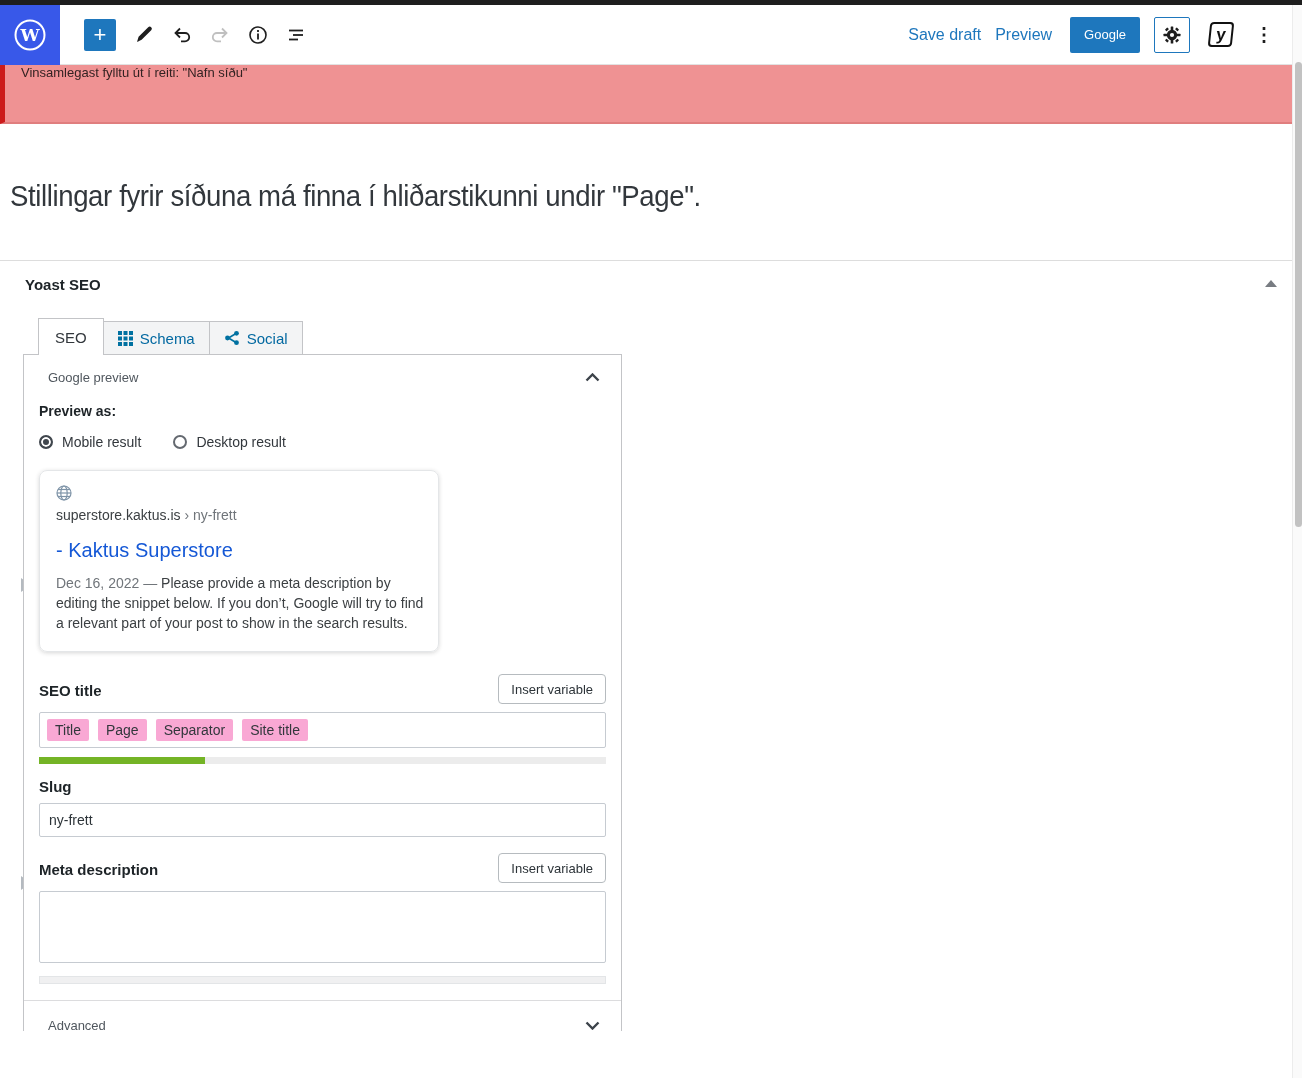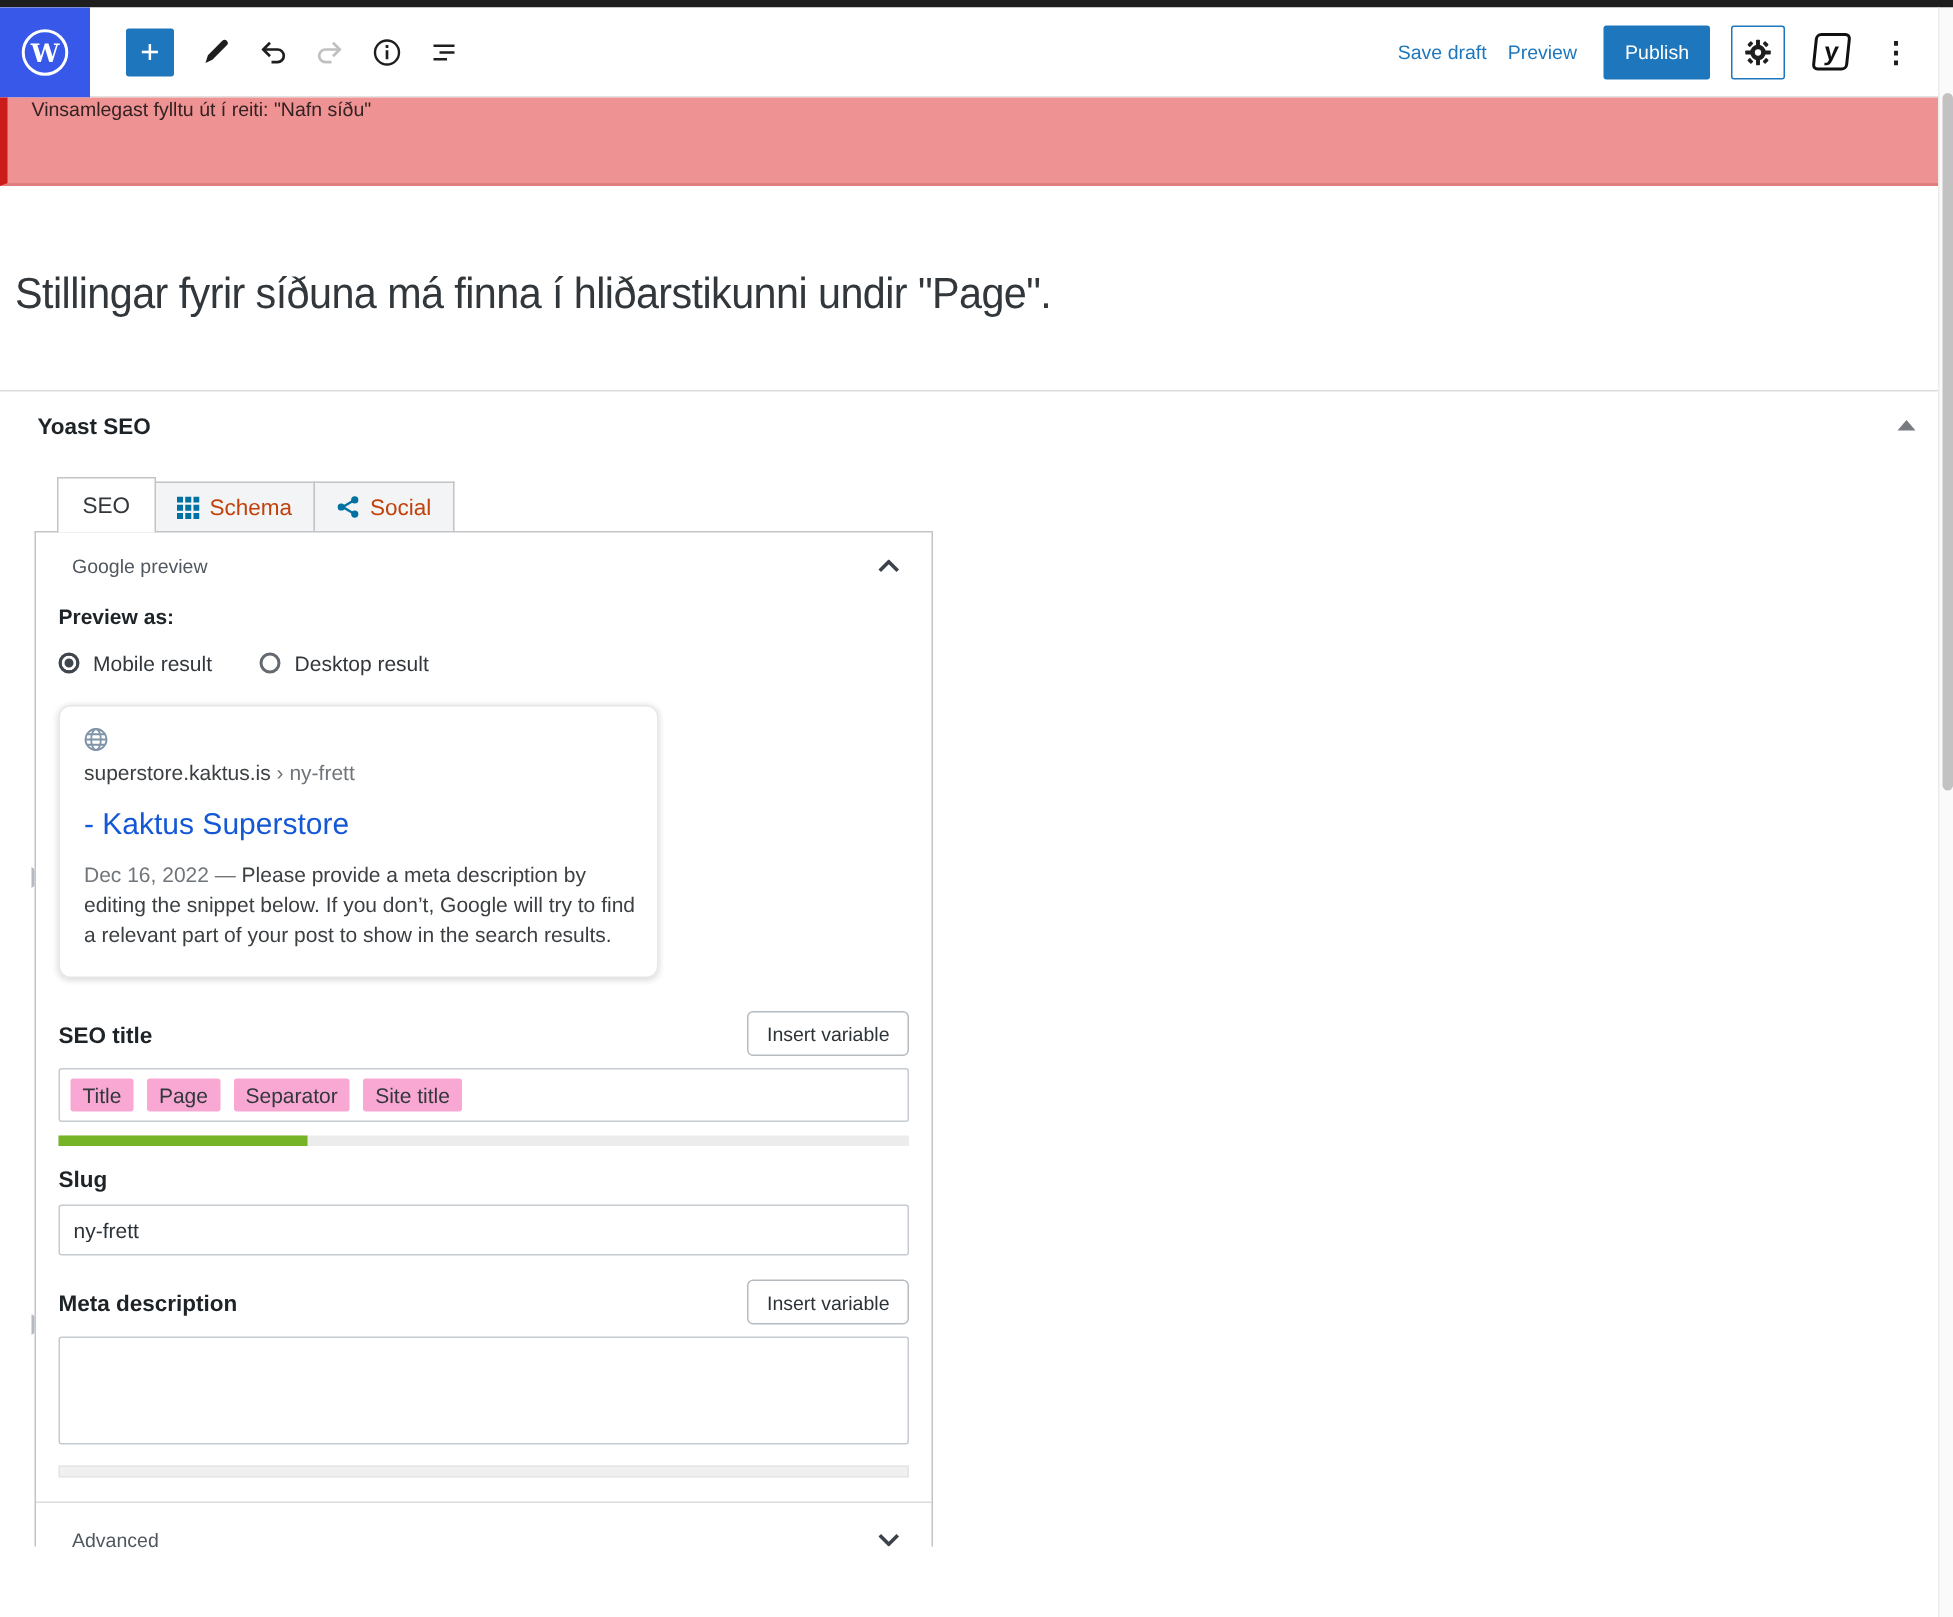--- a/index.html
+++ b/index.html
@@ -13,21 +13,21 @@
   
   .header { position:absolute; left:0; top:5px; width:1292px; height:60px; background:#fff;
             border-bottom:1px solid #e2e2e2; display:flex; align-items:center; }
   .wp-logo { width:60px; height:60px; background:#3858e9; display:flex; align-items:center; justify-content:center; flex:0 0 60px; cursor:pointer; }
   .tools { display:flex; align-items:center; gap:2px; margin-left:24px; }
   .icon-btn { width:36px; height:36px; border:none; background:transparent; display:flex; align-items:center; justify-content:center; cursor:pointer; }
   .add-btn { width:32px; height:32px; margin-right:8px; border:none; border-radius:2px; background:#1e77bd; color:#fff;
              font-size:22px; line-height:1; display:flex; align-items:center; justify-content:center; cursor:pointer; }
   .hspacer { flex:1; }
   .hdr-right { display:flex; align-items:center; gap:14px; padding-right:16px; }
-  .hdr-link { color:#1e77bd; font-size:13px; text-decoration:none; background:none; border:none; cursor:pointer; font-family:inherit; }
+  .hdr-link { color:#1e77bd; font-size:16px; text-decoration:none; background:none; border:none; cursor:pointer; font-family:inherit; }
   .publish-btn { background:#1e77bd; color:#fff; border:none; border-radius:2px; height:36px; padding:0 14px;
                  font-size:13px; font-family:inherit; cursor:pointer; margin-left:4px; }
   .gear-btn { width:36px; height:36px; border:1.5px solid #1e77bd; border-radius:2px; background:#fff;
               display:flex; align-items:center; justify-content:center; cursor:pointer; }
   .yoast-btn { width:34px; height:36px; border:none; background:transparent; display:flex; align-items:center; justify-content:center; cursor:pointer; }
   .yoast-glyph { width:24px; height:25px; border:2.5px solid #111; border-radius:4px; transform:skewX(-6deg);
                  display:flex; align-items:center; justify-content:center; font-weight:bold; font-size:17px; color:#111; }
   .kebab-btn { width:24px; height:36px; border:none; background:transparent; font-size:19px; font-weight:bold; color:#1e1e1e; cursor:pointer; }
 
   
@@ -44,21 +44,21 @@
 
   
   .mb-title { position:absolute; left:25px; top:276px; font-size:15px; font-weight:bold; color:#1d2327; }
   .mb-toggle { position:absolute; left:1256px; top:270px; width:30px; height:26px; background:transparent; border:none; cursor:pointer;
                display:flex; align-items:center; justify-content:center; }
   .tri-up { width:0; height:0; border-left:6px solid transparent; border-right:6px solid transparent; border-bottom:7px solid #787c82; }
 
   
   .tabs { position:absolute; left:38px; top:318px; display:flex; align-items:flex-end; z-index:3; }
   .tab { height:33px; background:#f3f4f5; border:1px solid #c3c4c7; border-bottom:none; margin-left:-1px;
-         display:flex; align-items:center; gap:7px; padding:0 14px; font-size:15px; color:#c2410c; cursor:pointer; font-family:inherit; }
+         display:flex; align-items:center; gap:7px; padding:0 14px; font-size:15px; color:#0369a1; cursor:pointer; font-family:inherit; }
   .tab-active { height:37px; background:#fff; border:1px solid #c3c4c7; border-bottom:none; margin-left:0; margin-bottom:-1px;
                 display:flex; align-items:center; padding:0 16px; font-size:15px; color:#32373c; cursor:pointer; z-index:4; font-family:inherit; }
 
   
   .panel { position:absolute; left:23px; top:354px; width:599px; height:677px; background:#fff;
            border:1px solid #c3c4c7; border-bottom:none; z-index:2; }
   .section-gp { padding:0 15px 16px 15px; border-bottom:1px solid #dcdcde; }
   .gp-header { display:flex; justify-content:space-between; align-items:center; padding:15px 6px 10px 9px; cursor:pointer;
                background:transparent; border:none; width:100%; font-family:inherit; }
   .gp-header-label { font-size:13px; color:#50575e; }
@@ -163,21 +163,21 @@
             <line x1="8" y1="11" x2="18" y2="11"></line>
             <line x1="4" y1="15.5" x2="13" y2="15.5"></line>
           </svg>
         </span>
       </button>
     </div>
     <div class="hspacer"></div>
     <div class="hdr-right">
       <button class="hdr-link">Save draft</button>
       <button class="hdr-link">Preview</button>
-      <button class="publish-btn">Publish</button>
+      <button class="publish-btn">Google</button>
       <button class="gear-btn">
         <span>
           <svg width="20" height="20" viewBox="0 0 20 20">
             <g fill="#1e1e1e">
               <circle cx="10" cy="10" r="5.2"></circle>
               <rect x="8.7" y="1.5" width="2.6" height="4" rx="0.5"></rect>
               <rect x="8.7" y="14.5" width="2.6" height="4" rx="0.5"></rect>
               <rect x="1.5" y="8.7" width="4" height="2.6" rx="0.5"></rect>
               <rect x="14.5" y="8.7" width="4" height="2.6" rx="0.5"></rect>
               <rect x="3.2" y="3.2" width="3.4" height="2.4" rx="0.5" transform="rotate(-45 4.9 4.4)"></rect>

